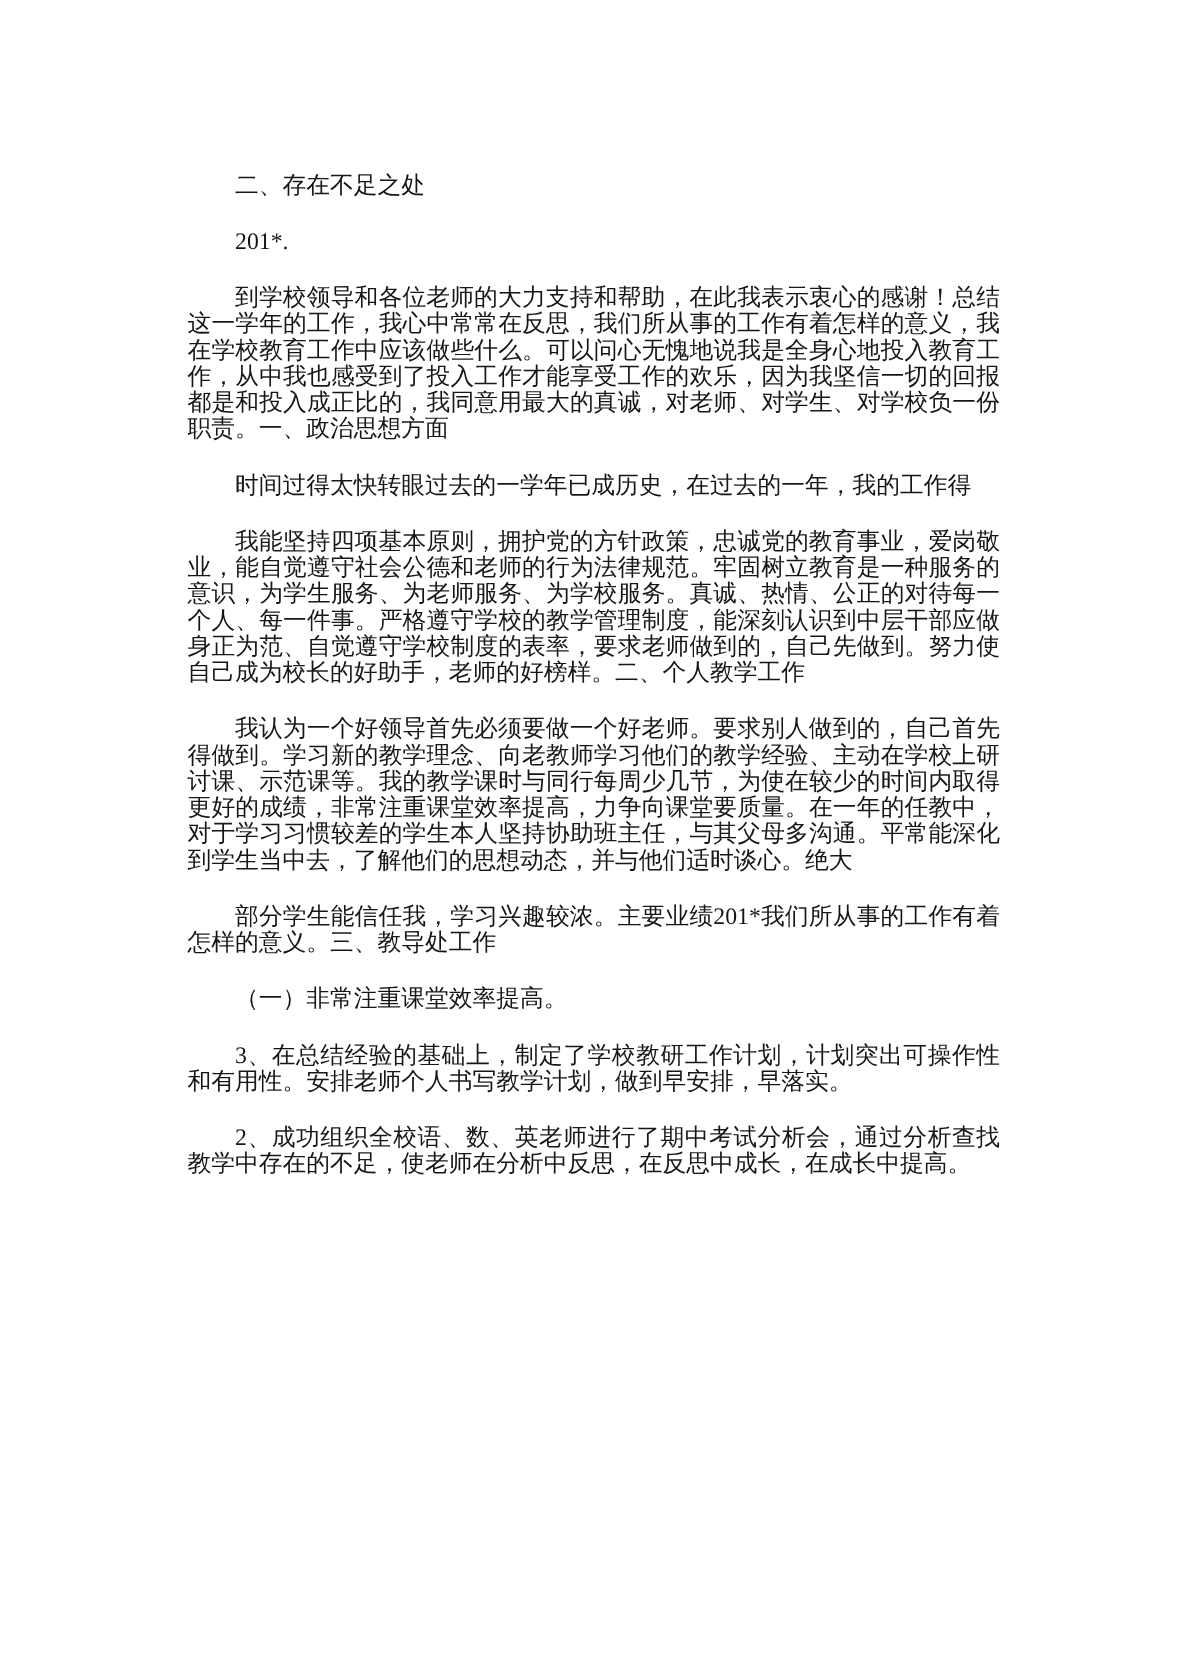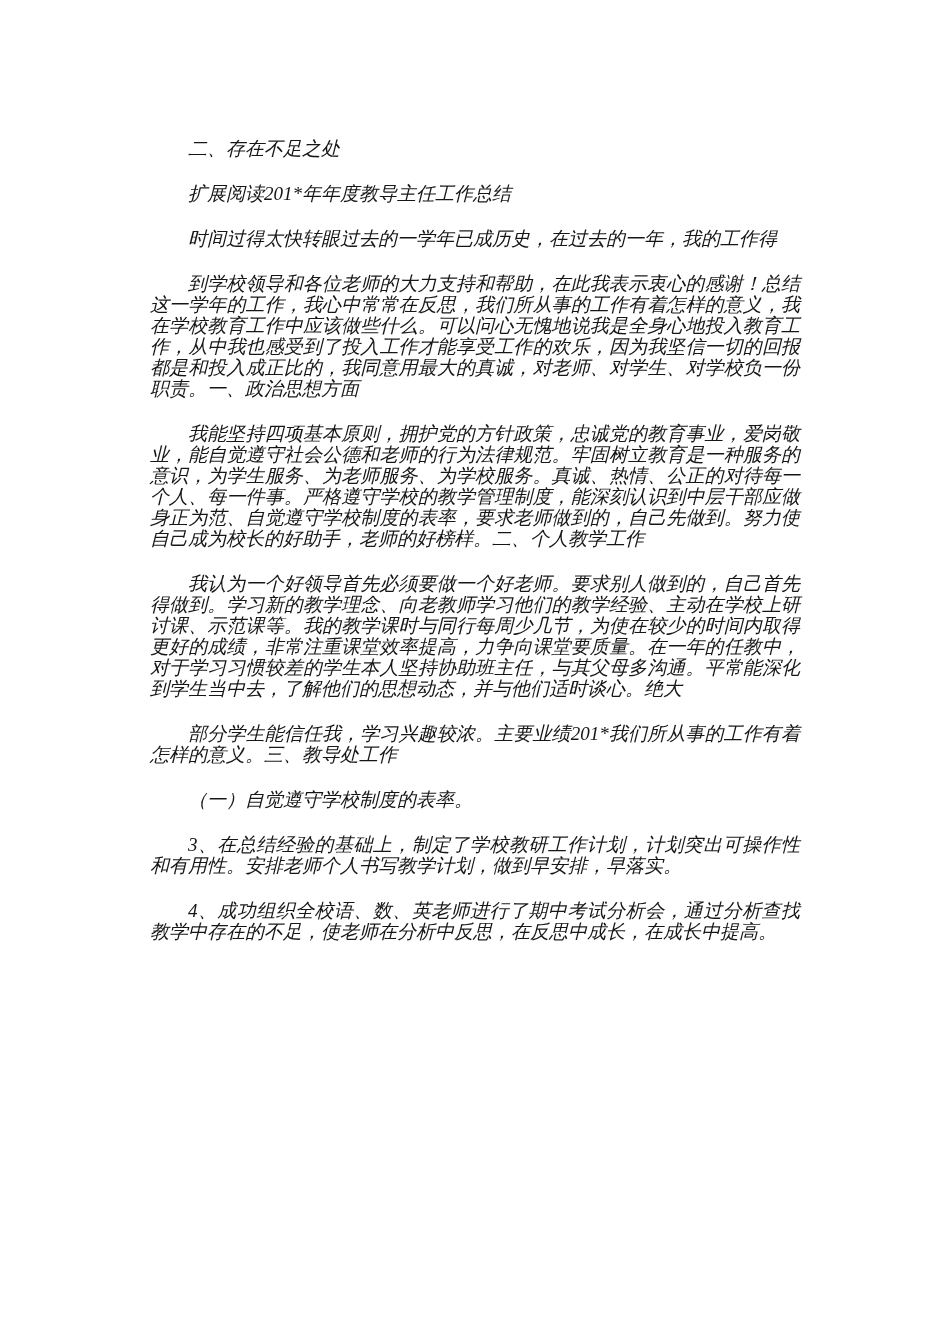--- a/index.html
+++ b/index.html
@@ -12,40 +12,39 @@
     min-height: 1344px;
   }
   .page {
     box-sizing: border-box;
     width: 950px;
     min-height: 1344px;
     padding: 138px 150px 60px 150px;
     background: #ffffff;
     color: #161616;
     font-family: "Liberation Serif", "DejaVu Serif", serif;
-    font-style: italic;
   }
   .para {
     width: 650px;
     margin: 0 0 24px 0;
     font-size: 19px;
     line-height: 21px;
     text-indent: 2em;
     text-align: justify;
     word-break: break-all;
     white-space: normal;
   }
 </style>
 </head>
 <body>
 
 <div class="page">
   <p class="para">二、存在不足之处</p>
-  <p class="para">扩展阅读201*年年度教导主任工作总结</p>
+  <p class="para">201*.</p>
+  <p class="para">到学校领导和各位老师的大力支持和帮助，在此我表示衷心的感谢！总结这一学年的工作，我心中常常在反思，我们所从事的工作有着怎样的意义，我在学校教育工作中应该做些什么。可以问心无愧地说我是全身心地投入教育工作，从中我也感受到了投入工作才能享受工作的欢乐，因为我坚信一切的回报都是和投入成正比的，我同意用最大的真诚，对老师、对学生、对学校负一份职责。一、政治思想方面</p>
   <p class="para">时间过得太快转眼过去的一学年已成历史，在过去的一年，我的工作得</p>
-  <p class="para">到学校领导和各位老师的大力支持和帮助，在此我表示衷心的感谢！总结这一学年的工作，我心中常常在反思，我们所从事的工作有着怎样的意义，我在学校教育工作中应该做些什么。可以问心无愧地说我是全身心地投入教育工作，从中我也感受到了投入工作才能享受工作的欢乐，因为我坚信一切的回报都是和投入成正比的，我同意用最大的真诚，对老师、对学生、对学校负一份职责。一、政治思想方面</p>
   <p class="para">我能坚持四项基本原则，拥护党的方针政策，忠诚党的教育事业，爱岗敬业，能自觉遵守社会公德和老师的行为法律规范。牢固树立教育是一种服务的意识，为学生服务、为老师服务、为学校服务。真诚、热情、公正的对待每一个人、每一件事。严格遵守学校的教学管理制度，能深刻认识到中层干部应做身正为范、自觉遵守学校制度的表率，要求老师做到的，自己先做到。努力使自己成为校长的好助手，老师的好榜样。二、个人教学工作</p>
   <p class="para">我认为一个好领导首先必须要做一个好老师。要求别人做到的，自己首先得做到。学习新的教学理念、向老教师学习他们的教学经验、主动在学校上研讨课、示范课等。我的教学课时与同行每周少几节，为使在较少的时间内取得更好的成绩，非常注重课堂效率提高，力争向课堂要质量。在一年的任教中，对于学习习惯较差的学生本人坚持协助班主任，与其父母多沟通。平常能深化到学生当中去，了解他们的思想动态，并与他们适时谈心。绝大</p>
   <p class="para">部分学生能信任我，学习兴趣较浓。主要业绩201*我们所从事的工作有着怎样的意义。三、教导处工作</p>
-  <p class="para">（一）自觉遵守学校制度的表率。</p>
+  <p class="para">（一）非常注重课堂效率提高。</p>
   <p class="para">3、在总结经验的基础上，制定了学校教研工作计划，计划突出可操作性和有用性。安排老师个人书写教学计划，做到早安排，早落实。</p>
-  <p class="para">4、成功组织全校语、数、英老师进行了期中考试分析会，通过分析查找教学中存在的不足，使老师在分析中反思，在反思中成长，在成长中提高。</p>
+  <p class="para">2、成功组织全校语、数、英老师进行了期中考试分析会，通过分析查找教学中存在的不足，使老师在分析中反思，在反思中成长，在成长中提高。</p>
 </div>
 
 </body></html>

